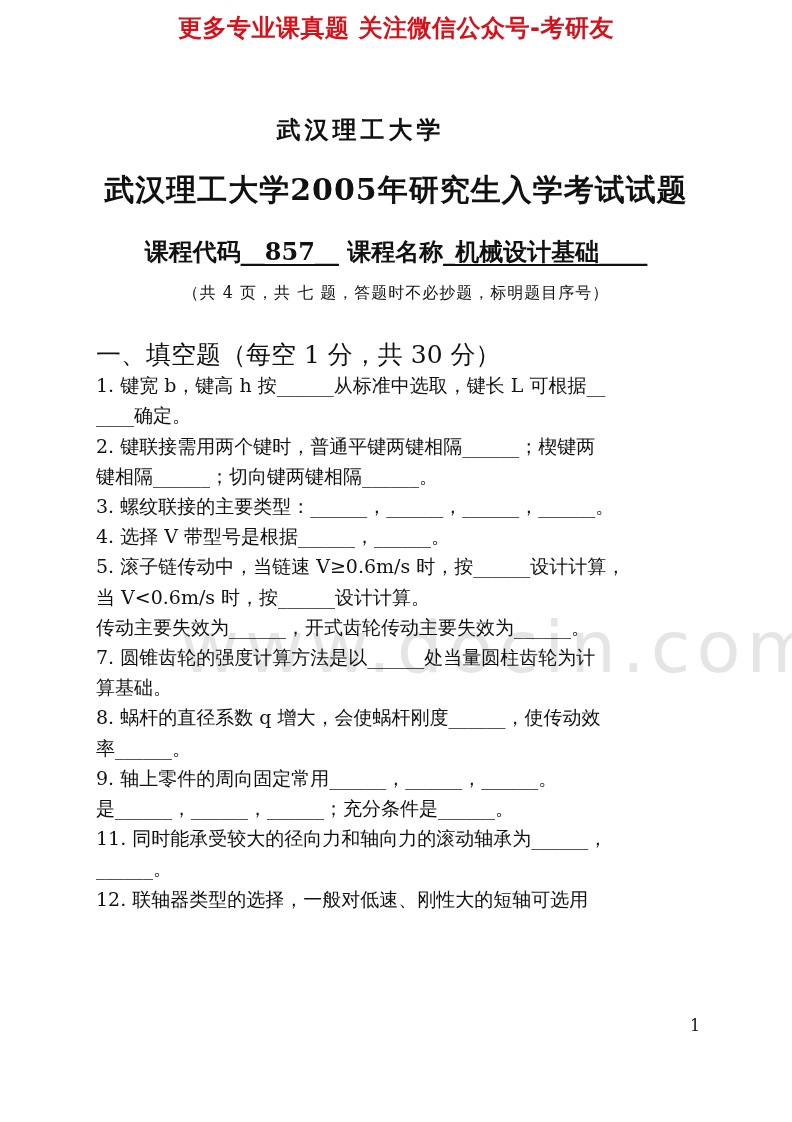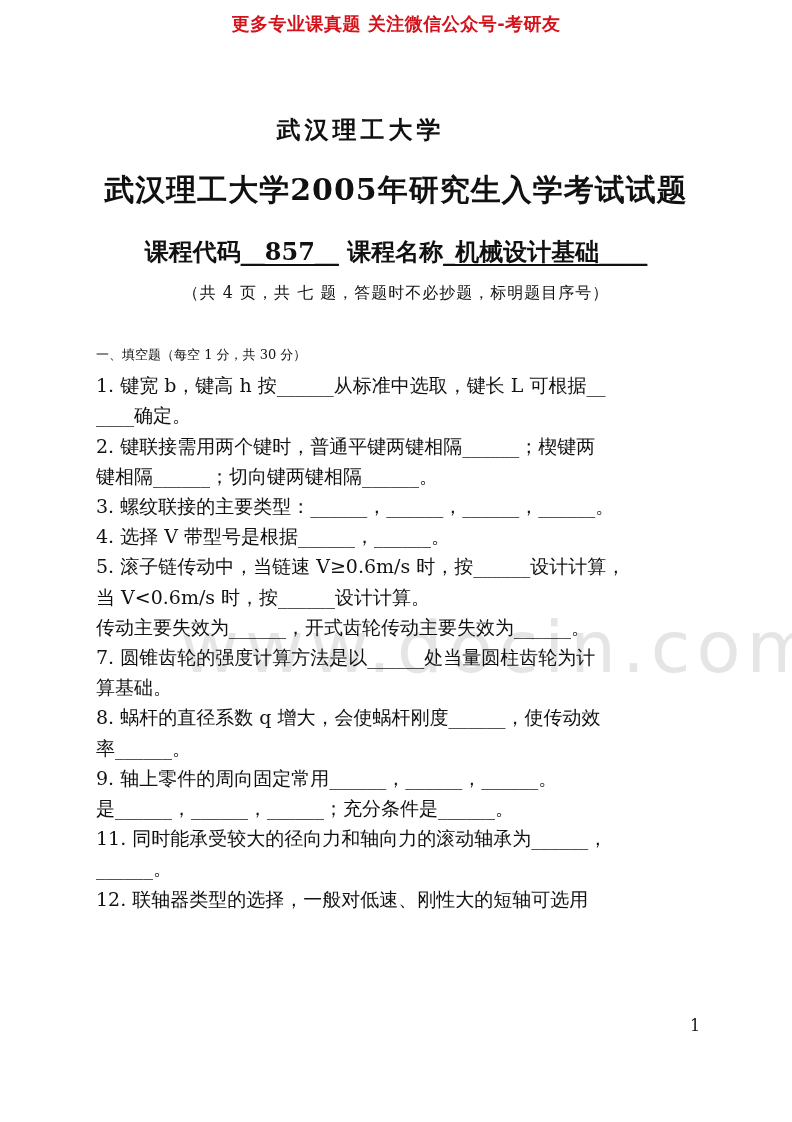--- a/index.html
+++ b/index.html
@@ -3,21 +3,21 @@
   <meta charset="utf-8">
   <style>
     html, body { margin:0; padding:0; }
     body {
       width:792px; height:1122px; background:#ffffff; position:relative; overflow:hidden;
       font-family: "DejaVu Serif", "Liberation Serif", serif; color:#111;
     }
     .banner {
       position:absolute; top:12px; left:0; width:792px; text-align:center;
       font-family:"DejaVu Sans", "Liberation Sans", sans-serif; font-weight:bold;
-      font-size:18px; color:#d4121b; letter-spacing:0.5px;
+      font-size:24px; color:#d4121b; letter-spacing:0.5px;
     }
     .univ {
       position:absolute; top:114px; left:0; width:721px; text-align:center;
       font-size:24px; letter-spacing:4px; font-weight:bold;
     }
     .exam-title {
       position:absolute; top:170px; left:0; width:792px; text-align:center;
       font-size:30px; font-weight:bold; letter-spacing:1px;
     }
     .course-line {
@@ -27,21 +27,21 @@
     .course-line .u { text-decoration:underline; text-underline-offset:4px; }
     .note {
       position:absolute; top:283px; left:0; width:792px; text-align:center;
       font-size:16px; letter-spacing:1px;
     }
     .body-text {
       position:absolute; top:340px; left:96px; width:610px;
       font-size:19px; line-height:30.2px;
     }
     .body-text p { margin:0; text-align:justify; }
-    .section-head { font-size:13px; }
+    .section-head { font-size:25px; }
     .watermark {
       position:absolute; top:605px; left:180px; width:520px; text-align:right;
       font-family:"DejaVu Sans", "Liberation Sans", sans-serif; font-size:72px;
       color:rgba(180,180,180,0.35); letter-spacing:6px; pointer-events:none;
     }
     .page-num {
       position:absolute; top:1016px; left:690px; font-size:16px;
     }
   </style>
 </head>

